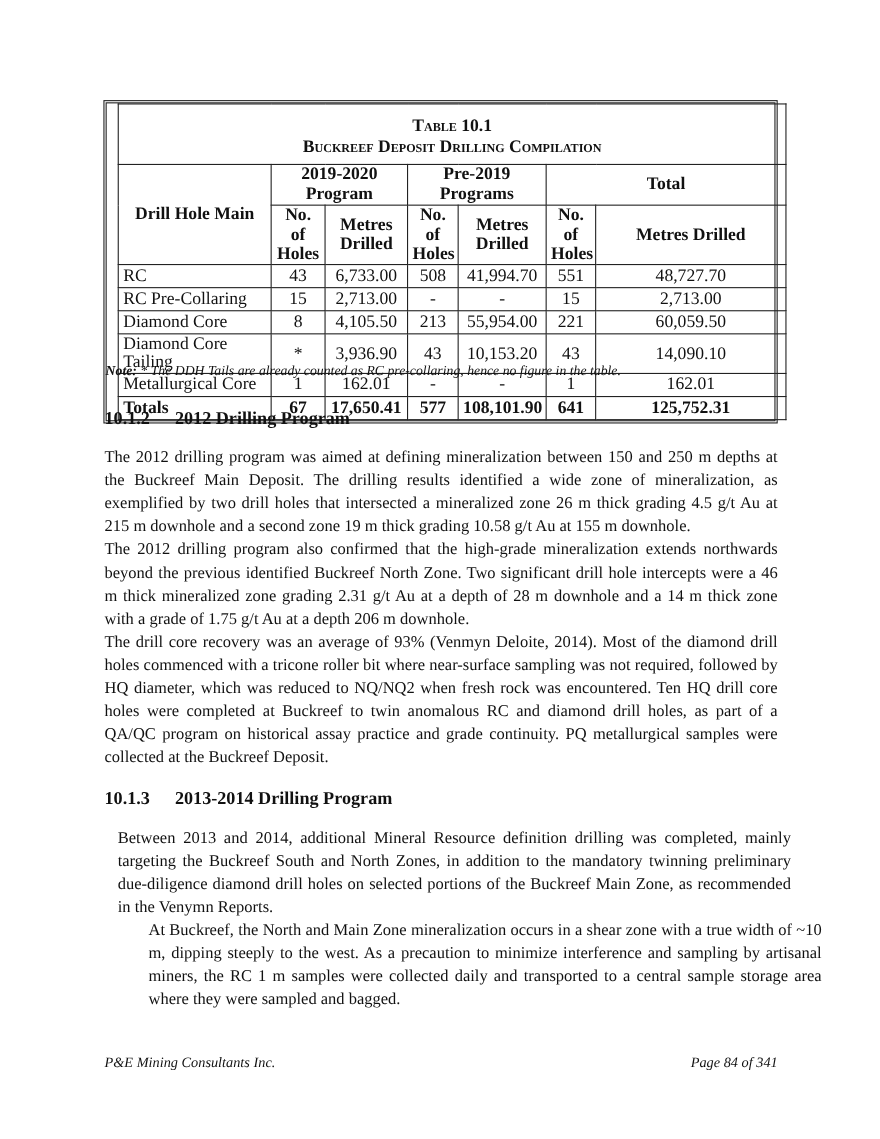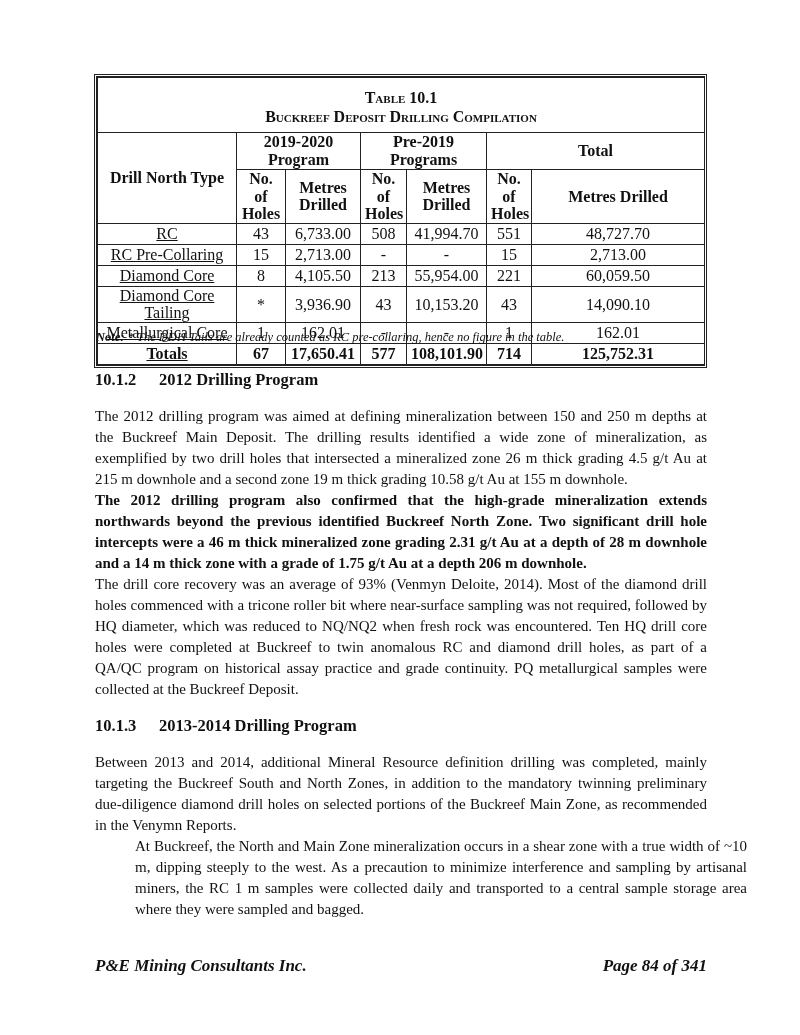--- a/index.html
+++ b/index.html
@@ -1,53 +1,53 @@
 <!DOCTYPE html>
 <html><head>
 <meta charset="utf-8">
 <style>
   html, body { margin: 0; padding: 0; background: #ffffff; }
   body {
     width: 800px; height: 1035px; position: relative; overflow: hidden;
     font-family: "Liberation Serif", "DejaVu Serif", serif; color: #111;
   }
   .tbl-wrap {
-    position: absolute; left: 94px; top: 74px; width: 613px;
-    border: 3px double #222; box-sizing: border-box;
+    position: absolute; left: 94px; top: 91px; width: 613px;
+    border: 3px double #222; box-sizing: border-box; padding-left: 10px;
   }
   table {
     border-collapse: collapse; width: 100%; table-layout: fixed;
     font-size: 16px; line-height: 1.1;
   }
   td, th { border: 1.5px solid #222; padding: 0 4px; }
   .title-cell {
     text-align: center; font-weight: bold; height: 50px; font-size: 16px;
     font-variant: small-caps; line-height: 19px; padding-top: 4px;
   }
   th { font-weight: bold; text-align: center; }
   .h1 { height: 37px; }
   .h2 { height: 36px; }
   td { height: 20px; text-align: center; }
-  td.type { text-align: center; padding-left: 4px; text-decoration: underline; }
+  td.type { text-align: left; padding-left: 4px; }
   tr.totals td { font-weight: bold; }
   .note {
     position: absolute; left: 96px; top: 330px; font-size: 12.5px; font-style: italic;
   }
   .note b { font-style: italic; }
   .heading {
     position: absolute; left: 95px; font-weight: bold; font-size: 16.5px;
   }
   .heading .num { display: inline-block; width: 64px; }
   .para {
     position: absolute; left: 95px; width: 612px; font-size: 15px;
     line-height: 21px; text-align: justify; margin: 0;
   }
   .footer {
     position: absolute; left: 95px; width: 612px; top: 957px;
-    font-size: 17px; font-style: italic; line-height: 18px; font-weight: bold;
+    font-size: 13px; font-style: italic; line-height: 18px;
   }
   .footer .right { position: absolute; right: 0; top: 0; }
 </style>
 </head>
 <body>
 
 <div class="tbl-wrap">
   <table>
     <colgroup>
       <col style="width:139px">
@@ -59,21 +59,21 @@
         <col style="width:173px">
     </colgroup>
     <tbody>
         <tr>
       <td colspan="7" class="title-cell">
         <div>Table 10.1</div>
         <div>Buckreef Deposit Drilling Compilation</div>
       </td>
     </tr>
     <tr class="h1">
-      <th rowspan="2">Drill North Type</th>
+      <th rowspan="2">Drill Hole Main</th>
       <th colspan="2">2019-2020 Program</th>
       <th colspan="2">Pre-2019 Programs</th>
       <th colspan="2">Total</th>
     </tr>
     <tr class="h2">
       <th>No. of Holes</th>
       <th>Metres Drilled</th>
       <th>No. of Holes</th>
       <th>Metres Drilled</th>
       <th>No. of Holes</th>
@@ -123,38 +123,38 @@
       <td>-</td>
       <td>1</td>
       <td>162.01</td>
     </tr>
     <tr class="totals">
       <td class="type">Totals</td>
       <td>67</td>
       <td>17,650.41</td>
       <td>577</td>
       <td>108,101.90</td>
-      <td>714</td>
+      <td>641</td>
       <td>125,752.31</td>
     </tr>
   </tbody>
     </table>
 </div>
 
 <div class="note"><b>Note:</b><span> * The DDH Tails are already counted as RC pre-collaring, hence no figure in the table.</span></div>
 
 <div class="heading" style="top:370px;">
   <span class="num">10.1.2</span><span>2012 Drilling Program</span>
 </div>
 <p class="para" style="top:406px;">The 2012 drilling program was aimed at defining mineralization between 150 and 250 m depths at the Buckreef Main Deposit. The drilling results identified a wide zone of mineralization, as exemplified by two drill holes that intersected a mineralized zone 26 m thick grading 4.5 g/t Au at 215 m downhole and a second zone 19 m thick grading 10.58 g/t Au at 155 m downhole.</p>
-<p class="para" style="top:490px;font-weight:bold;">The 2012 drilling program also confirmed that the high-grade mineralization extends northwards beyond the previous identified Buckreef North Zone. Two significant drill hole intercepts were a 46 m thick mineralized zone grading 2.31 g/t Au at a depth of 28 m downhole and a 14 m thick zone with a grade of 1.75 g/t Au at a depth 206 m downhole.</p>
+<p class="para" style="top:490px;">The 2012 drilling program also confirmed that the high-grade mineralization extends northwards beyond the previous identified Buckreef North Zone. Two significant drill hole intercepts were a 46 m thick mineralized zone grading 2.31 g/t Au at a depth of 28 m downhole and a 14 m thick zone with a grade of 1.75 g/t Au at a depth 206 m downhole.</p>
 <p class="para" style="top:574px;">The drill core recovery was an average of 93% (Venmyn Deloite, 2014). Most of the diamond drill holes commenced with a tricone roller bit where near-surface sampling was not required, followed by HQ diameter, which was reduced to NQ/NQ2 when fresh rock was encountered. Ten HQ drill core holes were completed at Buckreef to twin anomalous RC and diamond drill holes, as part of a QA/QC program on historical assay practice and grade continuity. PQ metallurgical samples were collected at the Buckreef Deposit.</p>
 
 <div class="heading" style="top:716px;">
   <span class="num">10.1.3</span><span>2013-2014 Drilling Program</span>
 </div>
-<p class="para" style="top:752px;">Between 2013 and 2014, additional Mineral Resource definition drilling was completed, mainly targeting the Buckreef South and North Zones, in addition to the mandatory twinning preliminary due-diligence diamond drill holes on selected portions of the Buckreef Main Zone, as recommended in the Venymn Reports.</p>
+<p class="para" style="top:752px;margin-left:12px;">Between 2013 and 2014, additional Mineral Resource definition drilling was completed, mainly targeting the Buckreef South and North Zones, in addition to the mandatory twinning preliminary due-diligence diamond drill holes on selected portions of the Buckreef Main Zone, as recommended in the Venymn Reports.</p>
 <p class="para" style="top:836px;margin-left:40px;">At Buckreef, the North and Main Zone mineralization occurs in a shear zone with a true width of ~10 m, dipping steeply to the west. As a precaution to minimize interference and sampling by artisanal miners, the RC 1 m samples were collected daily and transported to a central sample storage area where they were sampled and bagged.</p>
 
 <div class="footer">
   <div>P&amp;E Mining Consultants Inc.</div>
   <div class="right">Page 84 of 341</div>
 </div>
 
 </body></html>

